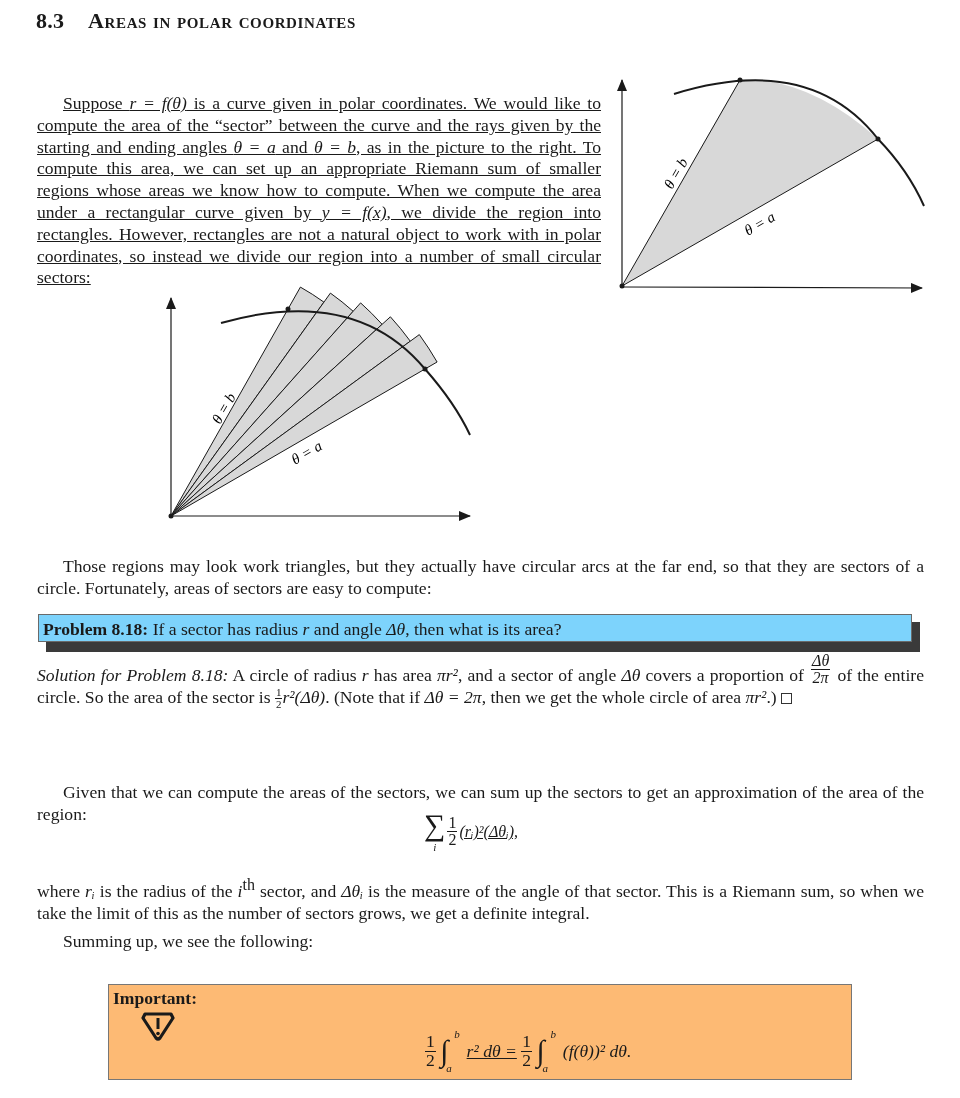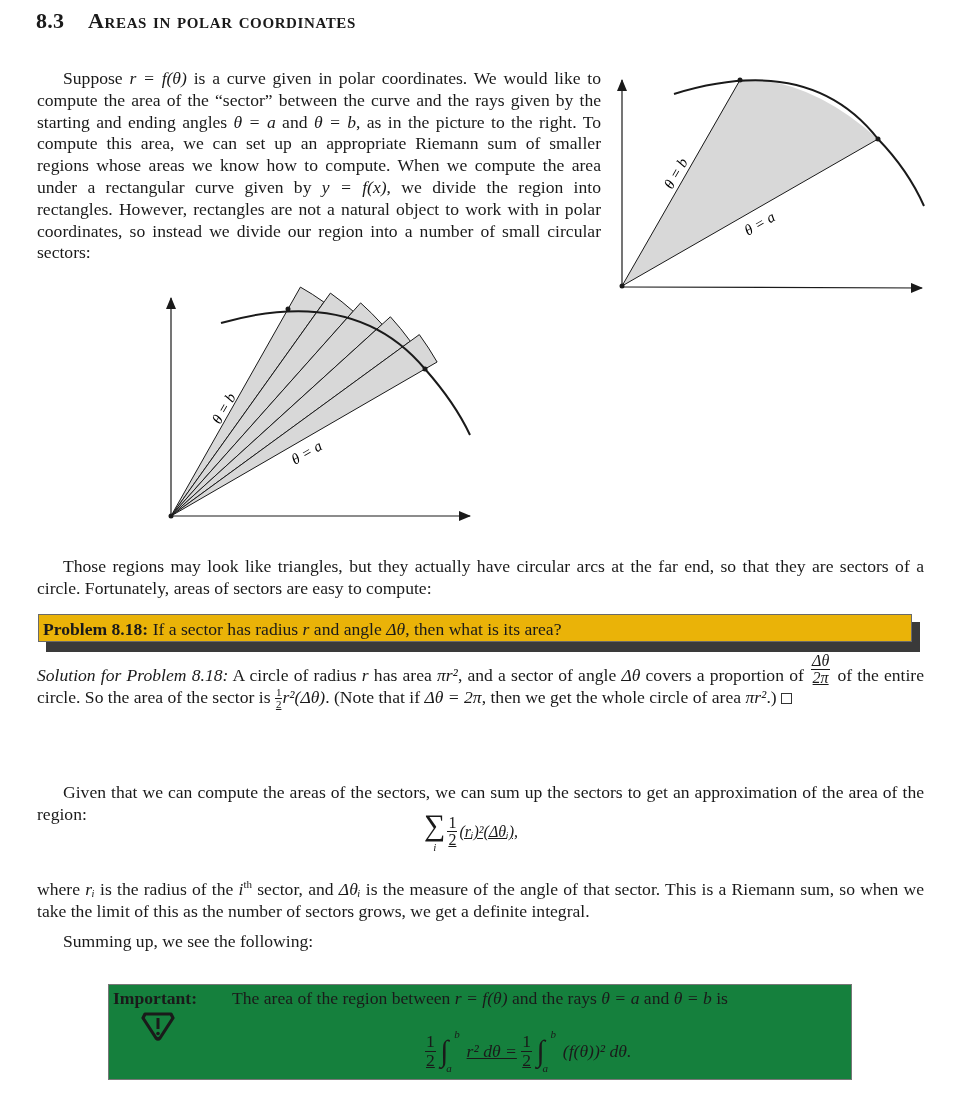--- a/index.html
+++ b/index.html
@@ -5,40 +5,40 @@
   html, body { margin:0; padding:0; background:#ffffff; }
   body { width:960px; height:1098px; position:relative; overflow:hidden;
          font-family:"Liberation Serif", "DejaVu Serif", serif; color:#1a1a1a; }
   .abs { position:absolute; }
   .heading { left:36px; top:8px; font-size:22px; font-weight:bold; letter-spacing:0.2px;text-align:right; }
   .heading .num { margin-right:24px; font-weight:bold; }
   .heading .title { font-variant:small-caps; letter-spacing:0.6px; }
   .para { font-size:17.6px; line-height:21.8px; text-align:justify; }
   .indent { text-indent:26px; }
   i, .m { font-style:italic; }
-  .intro { left:37px; top:68px; width:564px; }
+  .intro { left:37px; top:93px; width:564px;text-decoration:underline; }
   .after-fig { left:37px; top:556px; width:887px; }
   .problem-wrap { left:38px; top:614px; width:874px; height:32px; }
   .problem-shadow { position:absolute; left:8px; top:8px; width:874px; height:30px; background:#3a3a3a; }
-  .problem-box { position:absolute; left:0; top:0; width:870px; height:28px; background:#eab308;
+  .problem-box { position:absolute; left:0; top:0; width:870px; height:28px; background:#7dd3fc;
                  border:1.5px solid #6a6a6a; font-size:17.6px; line-height:28px; padding-left:4px; box-sizing:border-box; width:874px; }
   .problem-box b { font-weight:bold; }
   .solution { left:37px; top:665px; width:887px; }
   .given { left:37px; top:762px; width:887px;margin-top:20px; }
   .sum-eq { left:424px; top:810px; font-size:17px; }
   .where { left:37px; top:874px; width:887px; }
   .summing { left:37px; top:931px; width:887px; }
-  .important { left:108px; top:984px; width:744px; height:96px; background:#15803d;
+  .important { left:108px; top:984px; width:744px; height:96px; background:#fdba74;
                border:1.5px solid #777; box-sizing:border-box; }
   .imp-label { left:4px; top:3px; font-size:17.6px; font-weight:bold; }
   .imp-text { left:123px; top:3px; font-size:17.6px; }
   .imp-eq { left:316px; top:48px; font-size:17.6px; }
   .frac { display:inline-block; vertical-align:middle; text-align:center; line-height:1; }
   .frac .n { display:block; padding:0 1px; border-bottom:1px solid #1a1a1a; }
-  .frac .d { display:block; padding:0 1px;text-decoration:underline; }
+  .frac .d { display:block; padding:0 1px; }
   .small-frac { font-size:11px; }
   .qed { display:inline-block; width:9px; height:9px; border:1px solid #333; margin-left:4px; vertical-align:-1px; }
   svg text { font-family:"Liberation Serif", "DejaVu Serif", serif; font-style:italic; }
   .int { font-size:30px; font-style:normal; vertical-align:middle; }
 </style>
 </head>
 <body>
 
 <div class="abs heading">
   <span class="num">8.3</span><span class="title">Areas in polar coordinates</span>
@@ -81,50 +81,49 @@
   <line x1="21" y1="231" x2="21" y2="13" stroke="#1a1a1a" stroke-width="1.2" marker-end="url(#arrL)"></line>
   <line x1="21" y1="231" x2="320" y2="231" stroke="#1a1a1a" stroke-width="1.2" marker-end="url(#arrL)"></line>
   <path d="M71,38 Q205,0 275,84 Q305,118 320,150" fill="none" stroke="#1a1a1a" stroke-width="2"></path>
   <circle cx="138" cy="24" r="2.5" fill="#1a1a1a"></circle>
   <circle cx="275" cy="84" r="2.5" fill="#1a1a1a"></circle>
   <circle cx="21" cy="231" r="2.5" fill="#1a1a1a"></circle>
   <text x="0" y="0" font-size="15" transform="translate(70,140) rotate(-60)">θ = b</text>
   <text x="0" y="0" font-size="15" transform="translate(145,180) rotate(-30)">θ = a</text>
 </svg>
 
-<div class="abs para indent after-fig">Those regions may look like triangles, but they actually have circular arcs at the far end, so that they are sectors of a circle. Fortunately, areas of sectors are easy to compute:</div>
+<div class="abs para indent after-fig">Those regions may look work triangles, but they actually have circular arcs at the far end, so that they are sectors of a circle. Fortunately, areas of sectors are easy to compute:</div>
 
 <div class="abs problem-wrap">
   <div class="problem-shadow"></div>
   <div class="problem-box"><b>Problem 8.18:</b><span> If a sector has radius </span><i>r</i><span> and angle </span><i>Δθ</i><span>, then what is its area?</span></div>
 </div>
 
 <div class="abs para solution"><i>Solution for Problem 8.18:</i><span> A circle of radius </span><i>r</i><span> has area </span><i>πr²</i><span>, and a sector of angle </span><i>Δθ</i><span> covers a proportion of </span><span class="frac" style="font-size:16px;margin:-14px 2px 0 2px;"><i class="n">Δθ</i><i class="d">2π</i></span><span> of the entire circle. So the area of the sector is </span><span class="frac small-frac"><span class="n">1</span><span class="d">2</span></span><i>r²(Δθ)</i><span>. (Note that if </span><i>Δθ = 2π</i><span>, then we get the whole circle of area </span><i>πr²</i><span>.)</span><span class="qed"></span></div>
 
 <div class="abs para indent given">Given that we can compute the areas of the sectors, we can sum up the sectors to get an approximation of the area of the region:</div>
 
 <div class="abs sum-eq">
   <span style="display:inline-block;text-align:center;vertical-align:middle;line-height:1;">
     <span style="display:block;font-size:30px;font-style:normal;">∑</span>
     <i style="display:block;font-size:11px;margin-top:2px;">i</i>
   </span><span class="frac" style="font-size:16px;margin:0 2px;"><span class="n">1</span><span class="d">2</span></span><i style="vertical-align:middle;font-size:16px;text-decoration:underline;">(rᵢ)²(Δθᵢ),</i>
 </div>
 
-<div class="abs para where"><span>where </span><i>rᵢ</i><span> is the radius of the </span><i>i</i><sup style="font-size:11px;">th</sup><span> sector, and </span><i>Δθᵢ</i><span> is the measure of the angle of that sector. This is a Riemann sum, so when we take the limit of this as the number of sectors grows, we get a definite integral.</span></div>
+<div class="abs para where"><span>where </span><i>rᵢ</i><span> is the radius of the </span><i>i</i><sup style="font-size:16px;">th</sup><span> sector, and </span><i>Δθᵢ</i><span> is the measure of the angle of that sector. This is a Riemann sum, so when we take the limit of this as the number of sectors grows, we get a definite integral.</span></div>
 
 <div class="abs para indent summing">Summing up, we see the following:</div>
 
 <div class="abs important">
   <div class="abs imp-label">Important:</div>
   <svg class="abs" style="left:32px;top:26px" width="34" height="30" viewBox="0 0 34 30">
     <path d="M4,3 L30,3 L32,7 L19,27 Q17,29 15,27 L2,7 Z" fill="none" stroke="#1a1a1a" stroke-width="3.2" stroke-linejoin="round"></path>
     <line x1="17" y1="7" x2="17" y2="18" stroke="#1a1a1a" stroke-width="3"></line>
     <circle cx="17" cy="22.5" r="1.8" fill="#1a1a1a"></circle>
   </svg>
-  <div class="abs imp-text"><span>The area of the region between </span><i>r = f(θ)</i><span> and the rays </span><i>θ = a</i><span> and </span><i>θ = b</i><span> is</span></div>
   <div class="abs imp-eq" style="white-space:nowrap;">
     <span class="frac"><span class="n">1</span><span class="d">2</span></span>
     <span style="position:relative;display:inline-block;width:22px;vertical-align:middle;">
       <span class="int">∫</span>
       <i style="position:absolute;left:14px;top:-6px;font-size:11px;">b</i>
       <i style="position:absolute;left:6px;bottom:-6px;font-size:11px;">a</i>
     </span>
     <i style="vertical-align:middle;text-decoration:underline;">r² dθ =</i>
     <span class="frac"><span class="n">1</span><span class="d">2</span></span>
     <span style="position:relative;display:inline-block;width:22px;vertical-align:middle;">

